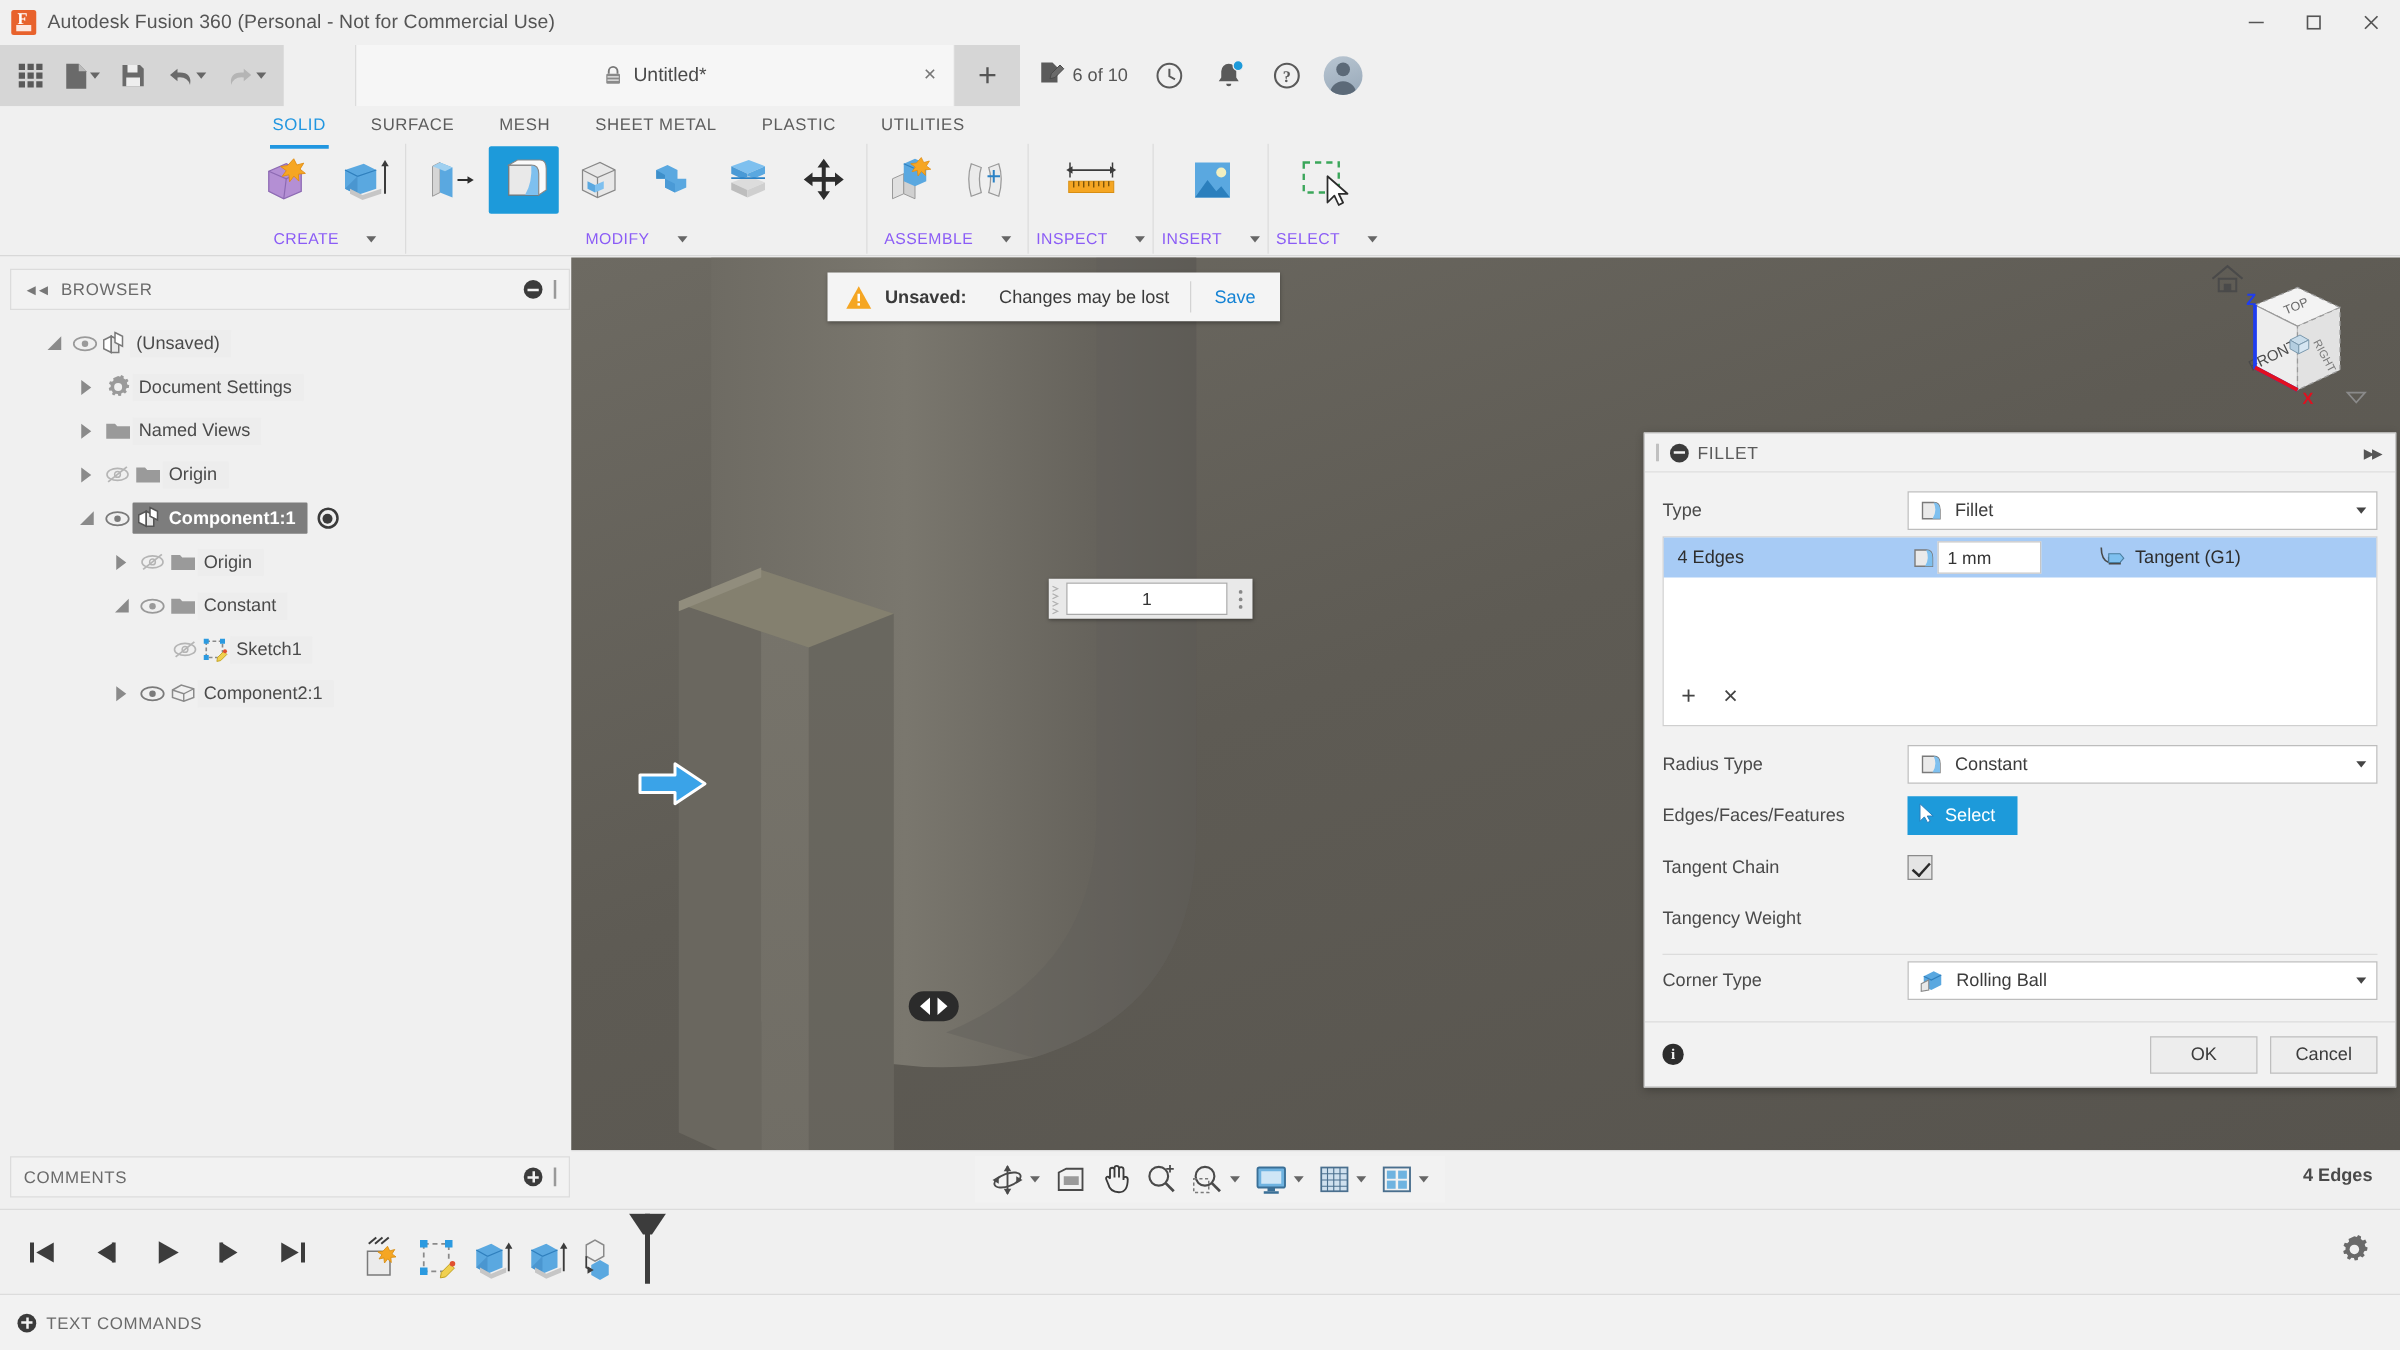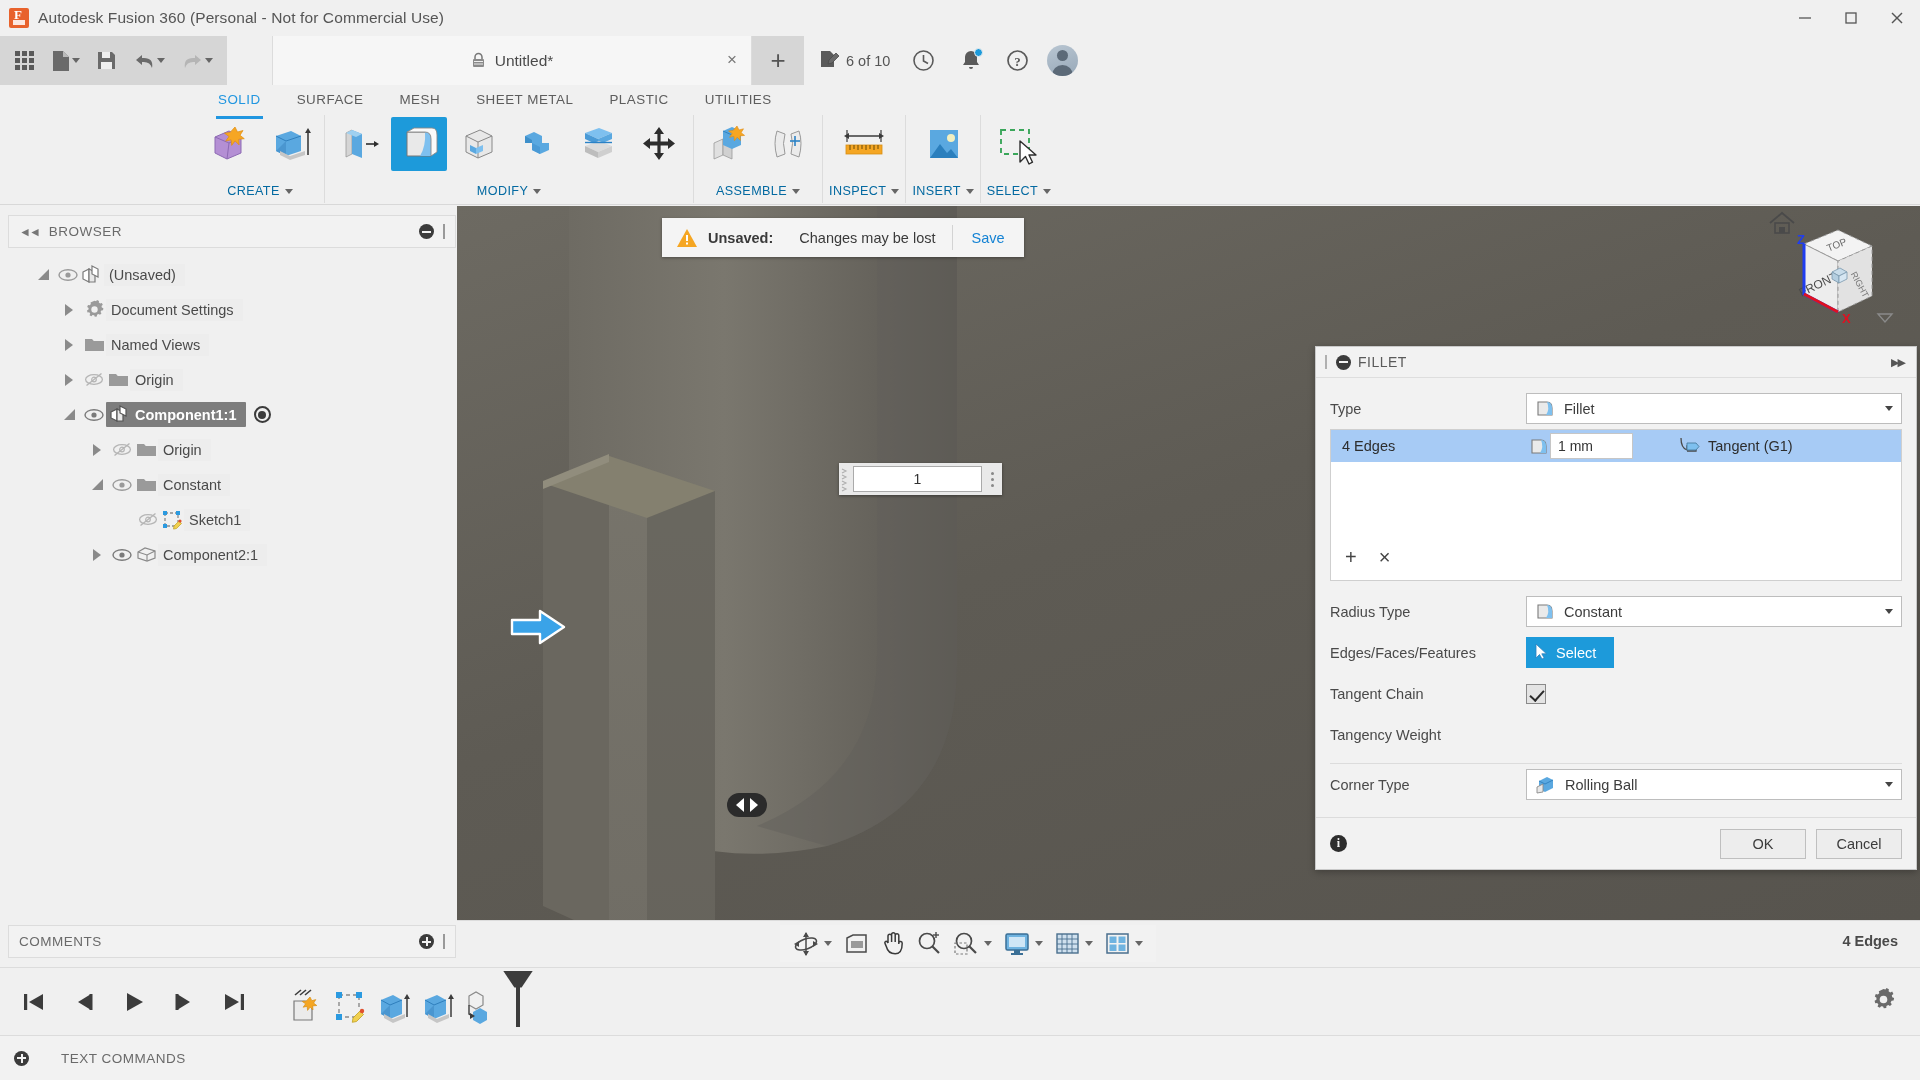--- a/index.html
+++ b/index.html
@@ -46,21 +46,21 @@
   }
   .qa-group { display: flex; align-items: center; height: 49px; background: #d6d6d6; padding: 0 6px; }
   .qa-btn {
     display: flex; align-items: center; justify-content: center;
     height: 38px; padding: 0 8px; color: #5a5a5a;
   }
   .qa-caret { margin-left: 1px; }
   .tri-down { width: 0; height: 0; border-left: 4px solid transparent;
     border-right: 4px solid transparent; border-top: 5px solid #666; }
 
-  .doctabs { display: flex; align-items: center; height: 49px; flex: 1; }
+  .doctabs { display: flex; align-items: center; height: 49px; flex: 1; margin-left: 12px; }
   .doctab {
     height: 49px; min-width: 480px; background: #f6f6f6;
     display: flex; align-items: center; justify-content: center;
     position: relative; margin-left: 45px; padding: 0 24px;
     border-left: 1px solid #dcdcdc; border-right: 1px solid #dcdcdc;
     flex: 0 0 auto;
   }
   .doctab .lock { margin-right: 9px; display: flex; }
   .doctab .tname { font-size: 15.5px; color: #4a4a4a; }
   .doctab .tclose {
@@ -117,22 +117,22 @@
   .rgroups { position: absolute; left: 196px; top: 30px; display: flex; height: 88px; }
   .rgroup { display: flex; flex-direction: column; height: 88px; position: relative; padding: 0 6px; }
   .rgroup + .rgroup { border-left: 1px solid #dcdcdc; }
   .ricons { display: flex; align-items: flex-start; justify-content: center; gap: 4px; padding-top: 2px; flex: 1; }
   .ribtn {
     width: 56px; height: 54px; display: flex; align-items: center; justify-content: center;
     border-radius: 2px;
   }
   .ribtn.sel { background: #1d9ada; }
   .rglabel {
-    text-align: center; font-size: 12.6px; color: #0369a1; letter-spacing: .4px;
-    display: flex; align-items: center; justify-content: center; gap: 5px;
+    text-align: center; font-size: 12.6px; color: #8b5cf6; letter-spacing: .4px;
+    display: flex; align-items: center; justify-content: center; gap: 22px;
     padding-bottom: 5px; white-space: nowrap;
   }
 
   
   .browser {
     position: absolute; left: 8px; top: 215px; width: 448px;
     background: transparent;
   }
   .panel-head {
     height: 33px; background: #f2f2f2; border: 1px solid #dcdcdc;
@@ -309,21 +309,21 @@
   .tl-marker::before {
     content: ""; position: absolute; top: 0; left: -13px; width: 30px; height: 17px;
     background: #3c3c3c; clip-path: polygon(0 0, 100% 0, 62% 100%, 38% 100%);
   }
   .tl-gear { margin-left: auto; margin-right: 24px; color: #555; }
 
   
   .textcmd {
     position: absolute; left: 0; top: 1035px; width: 1920px; height: 45px;
     background: #f2f2f2; border-top: 1px solid #dcdcdc; display: flex; align-items: center;
-    padding-left: 14px; gap: 32px; font-size: 13.5px; letter-spacing: .5px; color: #6a6a6a;
+    padding-left: 14px; gap: 8px; font-size: 13.5px; letter-spacing: .5px; color: #6a6a6a;
   }
 </style>
 </head>
 <body>
 
 <div id="app">
 
   <div class="titlebar">
     <div class="app-logo"></div>
     <div class="title-text">Autodesk Fusion 360 (Personal - Not for Commercial Use)</div>

